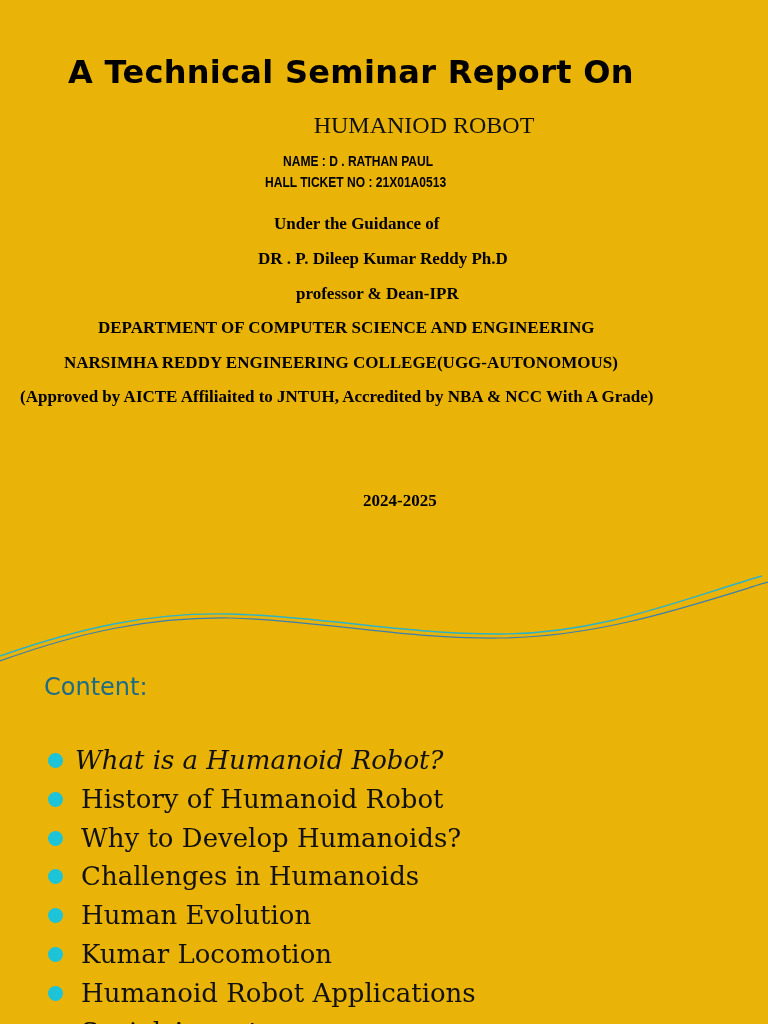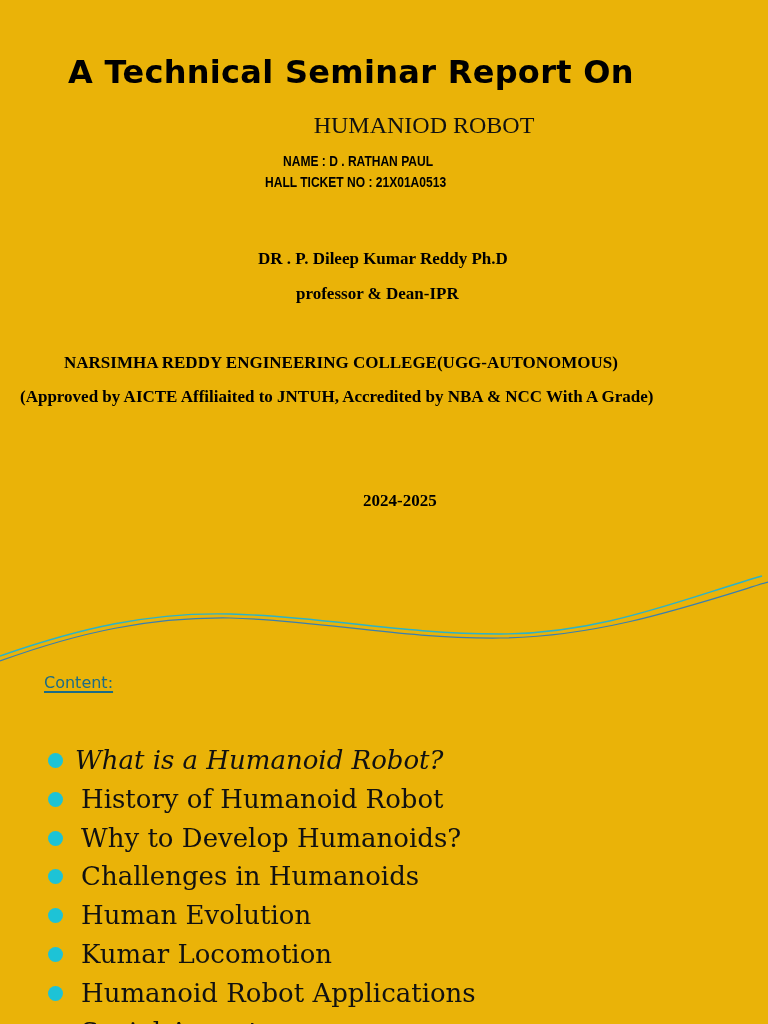--- a/index.html
+++ b/index.html
@@ -62,23 +62,22 @@
   .year { left: 331px; top: 491px; margin-left: 32px; }
 
   .wave {
     position: absolute;
     left: 0; top: 560px;
     width: 768px; height: 110px;
   }
   .content-heading {
     left: 44px; top: 673px;
     font-family: "DejaVu Sans", sans-serif;
-    font-size: 16px;
+    font-size: 24px;
     color: #1c6c86;
-    text-decoration: underline;
     text-decoration-thickness: 2px;
     text-underline-offset: 3px;
   }
   .toc {
     position: absolute;
     left: 46px; top: 741px;
     margin: 0; padding: 0;
     list-style: none;
   }
   .toc li {
@@ -107,23 +106,25 @@
 
   <div class="abs title">A Technical Seminar Report On</div>
 
   <div class="abs topic">
     <span>HUMANIOD ROBOT</span>
   </div>
 
   <div class="abs meta name">NAME : D . RATHAN PAUL</div>
   <div class="abs meta ticket">HALL TICKET NO : 21X01A0513</div>
 
+  <div class="abs serif-b guidance">Under the Guidance of</div>
   <div class="abs serif-b guide">DR . P. Dileep Kumar Reddy Ph.D</div>
   <div class="abs serif-b role">professor  &amp; Dean-IPR</div>
 
+  <div class="abs serif-b dept">DEPARTMENT OF COMPUTER SCIENCE AND ENGINEERING</div>
   <div class="abs serif-b college">NARSIMHA REDDY ENGINEERING COLLEGE(UGG-AUTONOMOUS)</div>
   <div class="abs serif-b approved">(Approved by AICTE Affiliaited to JNTUH, Accredited by NBA &amp; NCC With A Grade)</div>
 
   <div class="abs serif-b year">2024-2025</div>
 
   <svg class="wave" viewBox="0 560 768 110" preserveAspectRatio="none">
     <path d="M0,656 C80,628 150,612 230,614 C320,616 400,634 500,634 C600,634 680,600 762,576" fill="none" stroke="#2bb3c9" stroke-width="1.4"></path>
     <path d="M0,661 C80,632 150,617 230,618 C320,620 400,639 500,638 C600,637 690,606 768,582" fill="none" stroke="#3a7fb0" stroke-width="1.2"></path>
   </svg>
 

